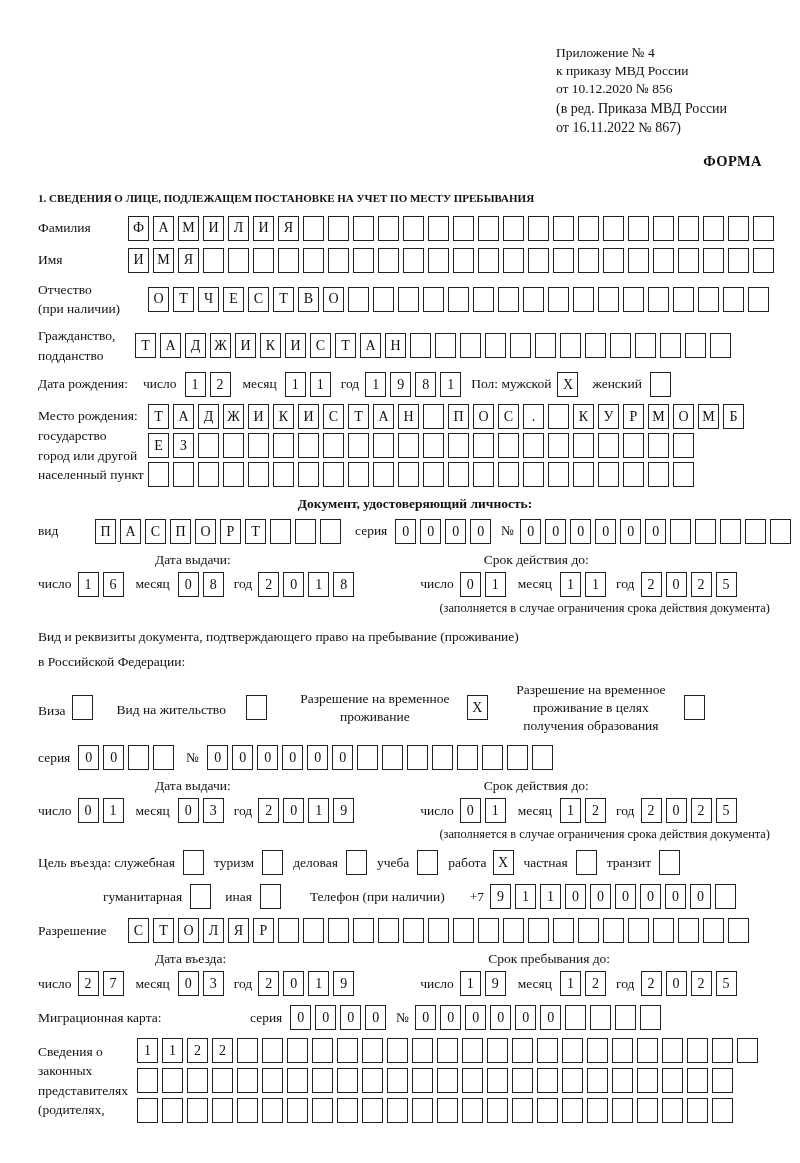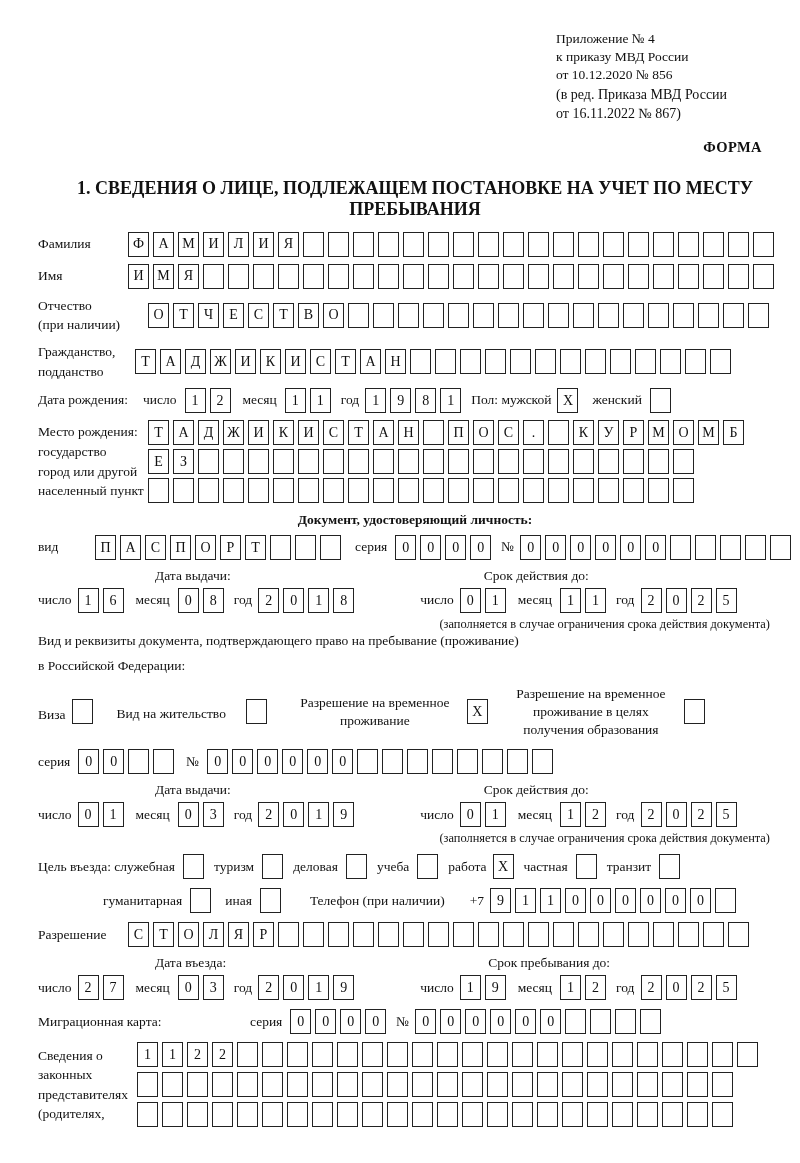--- a/index.html
+++ b/index.html
@@ -1,23 +1,23 @@
 <!DOCTYPE html>
 <html lang="ru"><head>
 <meta charset="utf-8">
 <style>
   html,body{margin:0;padding:0;background:#fff;color:#111;}
   body{width:800px;height:1163px;font-family:"Liberation Serif",serif;overflow:hidden;}
-  .page{box-sizing:border-box;width:800px;height:1163px;padding:30px 8px 0 38px;}
+  .page{box-sizing:border-box;width:800px;height:1163px;padding:44px 8px 0 38px;}
   .hdr-block{margin-left:auto;width:210px;margin-right:26px;font-size:13.5px;line-height:1.32;}
   .hdr-sub{font-size:14px;margin-top:3px;line-height:1.3;}
   .form-label{text-align:right;margin-right:30px;font-weight:bold;font-size:14.5px;margin-top:16px;letter-spacing:.4px;}
   .title{text-align:center;font-weight:bold;font-size:15.5px;line-height:1.5;margin-top:18px;}
   .title-underline{display:inline-block;width:56px;border-bottom:2px solid #111;height:14px;margin-left:10px;}
-  .section-heading{font-weight:bold;font-size:18px;text-align:center;margin-top:22px;margin-bottom:12px;}
+  .section-heading{font-weight:bold;font-size:11px;margin-top:22px;margin-bottom:12px;}
   .row{display:flex;align-items:center;margin-top:7px;}
   .row-top{align-items:center;}
   .lbl{font-size:13.5px;line-height:1.35;flex:none;}
   .lbl2{font-size:13.5px;line-height:1.45;flex:none;}
   .cells{display:flex;flex:none;}
   .cells-col{display:flex;flex-direction:column;}
   .cell{box-sizing:border-box;flex:none;width:21px;height:25px;border:1.6px solid #222;margin-right:4px;
         display:inline-flex;align-items:center;justify-content:center;font-size:14px;}
   .center-head{font-weight:bold;font-size:13.5px;text-align:center;margin-top:9px;}
   .date-labels{display:flex;font-size:13.5px;margin-top:8px;}
@@ -367,21 +367,21 @@
     <div class="cells">
         <span class="cell">2</span>
         <span class="cell">0</span>
         <span class="cell">2</span>
         <span class="cell">5</span>
       </div>
   </div>
 
   <div class="note-right">(заполняется в случае ограничения срока действия документа)</div>
 
-  <div class="lbl" style="margin-top:0">Вид и реквизиты документа, подтверждающего право на пребывание (проживание)</div>
+  <div class="lbl" style="margin-top:12px">Вид и реквизиты документа, подтверждающего право на пребывание (проживание)</div>
   <div class="lbl" style="margin-top:7px">в Российской Федерации:</div>
 
   <div class="row row-top" style="margin-top:9px">
     <span class="lbl" style="margin-top:6px">Виза</span>
     <div class="cells ml6">
         <span class="cell"></span>
       </div>
     <span class="lbl ml20" style="margin-top:4px">Вид на жительство</span>
     <div class="cells ml20">
         <span class="cell"></span>

